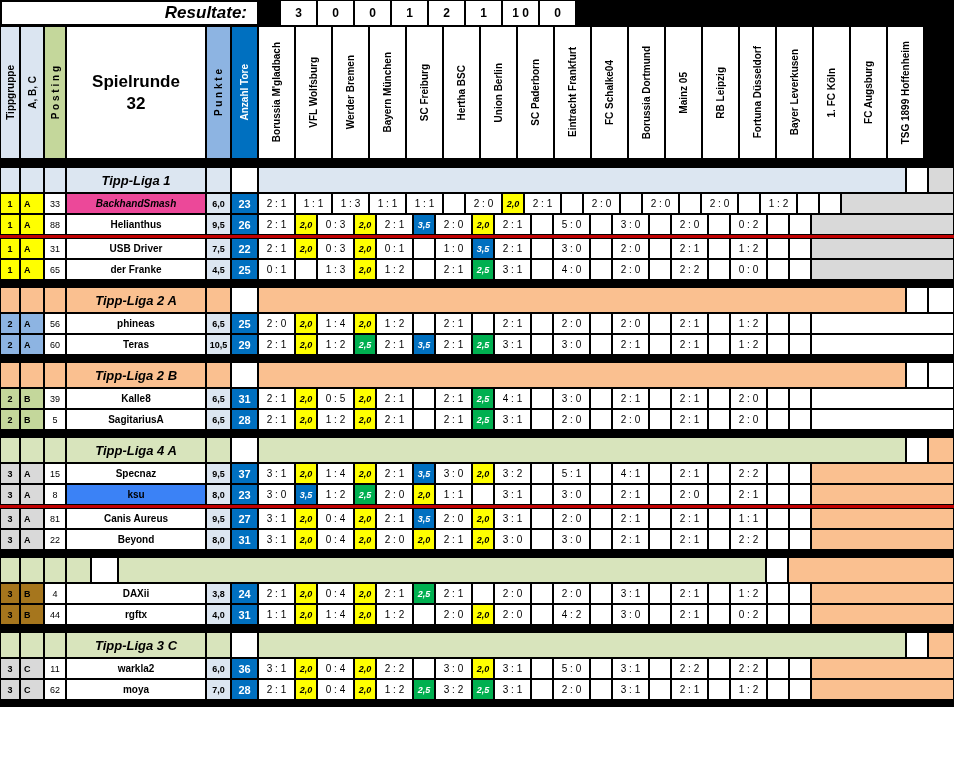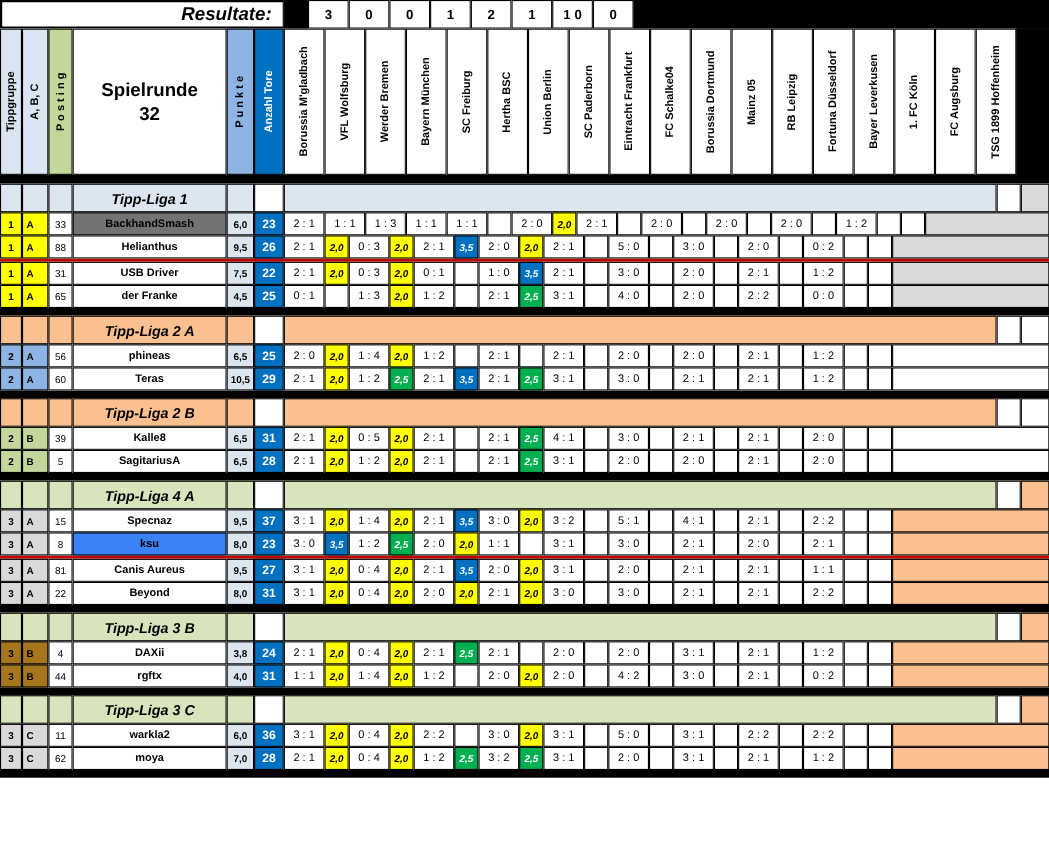--- a/index.html
+++ b/index.html
@@ -175,21 +175,21 @@
         <div class="p4" style="background: rgb(220, 230, 241);"></div>
         <div class="p5" style="background: rgb(255, 255, 255);"></div>
         <div class="band" style="background: rgb(220, 230, 241);"></div>
         <div class="endw" style="background: rgb(255, 255, 255);"></div>
         <div class="endg" style="background: rgb(217, 217, 217);"></div>
       </div>
       <div class="datarow">
         <div class="c-grp" style="background: rgb(255, 255, 0);">1</div>
         <div class="c-abc" style="background: rgb(255, 255, 0);">A</div>
         <div class="c-post" style="background: rgb(255, 255, 255);">33</div>
-        <div class="c-name" style="background: #737373;">BackhandSmash</div>
+        <div class="c-name" style="background: #ec4899; font-style: italic;">BackhandSmash</div>
         <div class="c-pkt" style="background: rgb(220, 230, 241);">6,0</div>
         <div class="c-tore" style="background: rgb(0, 112, 192);">23</div>
         <div class="c-tip" style="background: rgb(255, 255, 255);">2 : 1</div>
         <div class="c-tip" style="background: rgb(255, 255, 255);">1 : 1</div>
         <div class="c-tip" style="background: rgb(255, 255, 255);">1 : 3</div>
         <div class="c-tip" style="background: rgb(255, 255, 255);">1 : 1</div>
         <div class="c-tip" style="background: rgb(255, 255, 255);">1 : 1</div>
         <div class="c-score" style="background: rgb(255, 255, 255); color: rgb(0, 0, 0);"></div>
         <div class="c-tip" style="background: rgb(255, 255, 255);">2 : 0</div>
         <div class="c-score" style="background: rgb(255, 255, 0); color: rgb(0, 0, 0);">2,0</div>
@@ -550,21 +550,20 @@
         <div class="c-tip" style="background: rgb(255, 255, 255);">2 : 2</div>
         <div class="c-score" style="background: rgb(255, 255, 255); color: rgb(0, 0, 0);"></div>
         <div class="c-endw" style="background: rgb(255, 255, 255);"></div>
         <div class="c-endg" style="background: rgb(250, 192, 144);"></div>
       </div>
       <div class="blackgap"></div>
       <div class="titlerow">
         <div class="pad" style="background: rgb(216, 228, 188);"></div>
         <div class="pad2" style="background: rgb(216, 228, 188);"></div>
         <div class="pad3" style="background: rgb(216, 228, 188);"></div>
-        <div class="tname" style="background: rgb(216, 228, 188);">Tipp-Liga 3 B</div>
         <div class="p4" style="background: rgb(216, 228, 188);"></div>
         <div class="p5" style="background: rgb(255, 255, 255);"></div>
         <div class="band" style="background: rgb(216, 228, 188);"></div>
         <div class="endw" style="background: rgb(255, 255, 255);"></div>
         <div class="endg" style="background: rgb(250, 192, 144);"></div>
       </div>
       <div class="datarow">
         <div class="c-grp" style="background: rgb(166, 118, 29);">3</div>
         <div class="c-abc" style="background: rgb(166, 118, 29);">B</div>
         <div class="c-post" style="background: rgb(255, 255, 255);">4</div>

